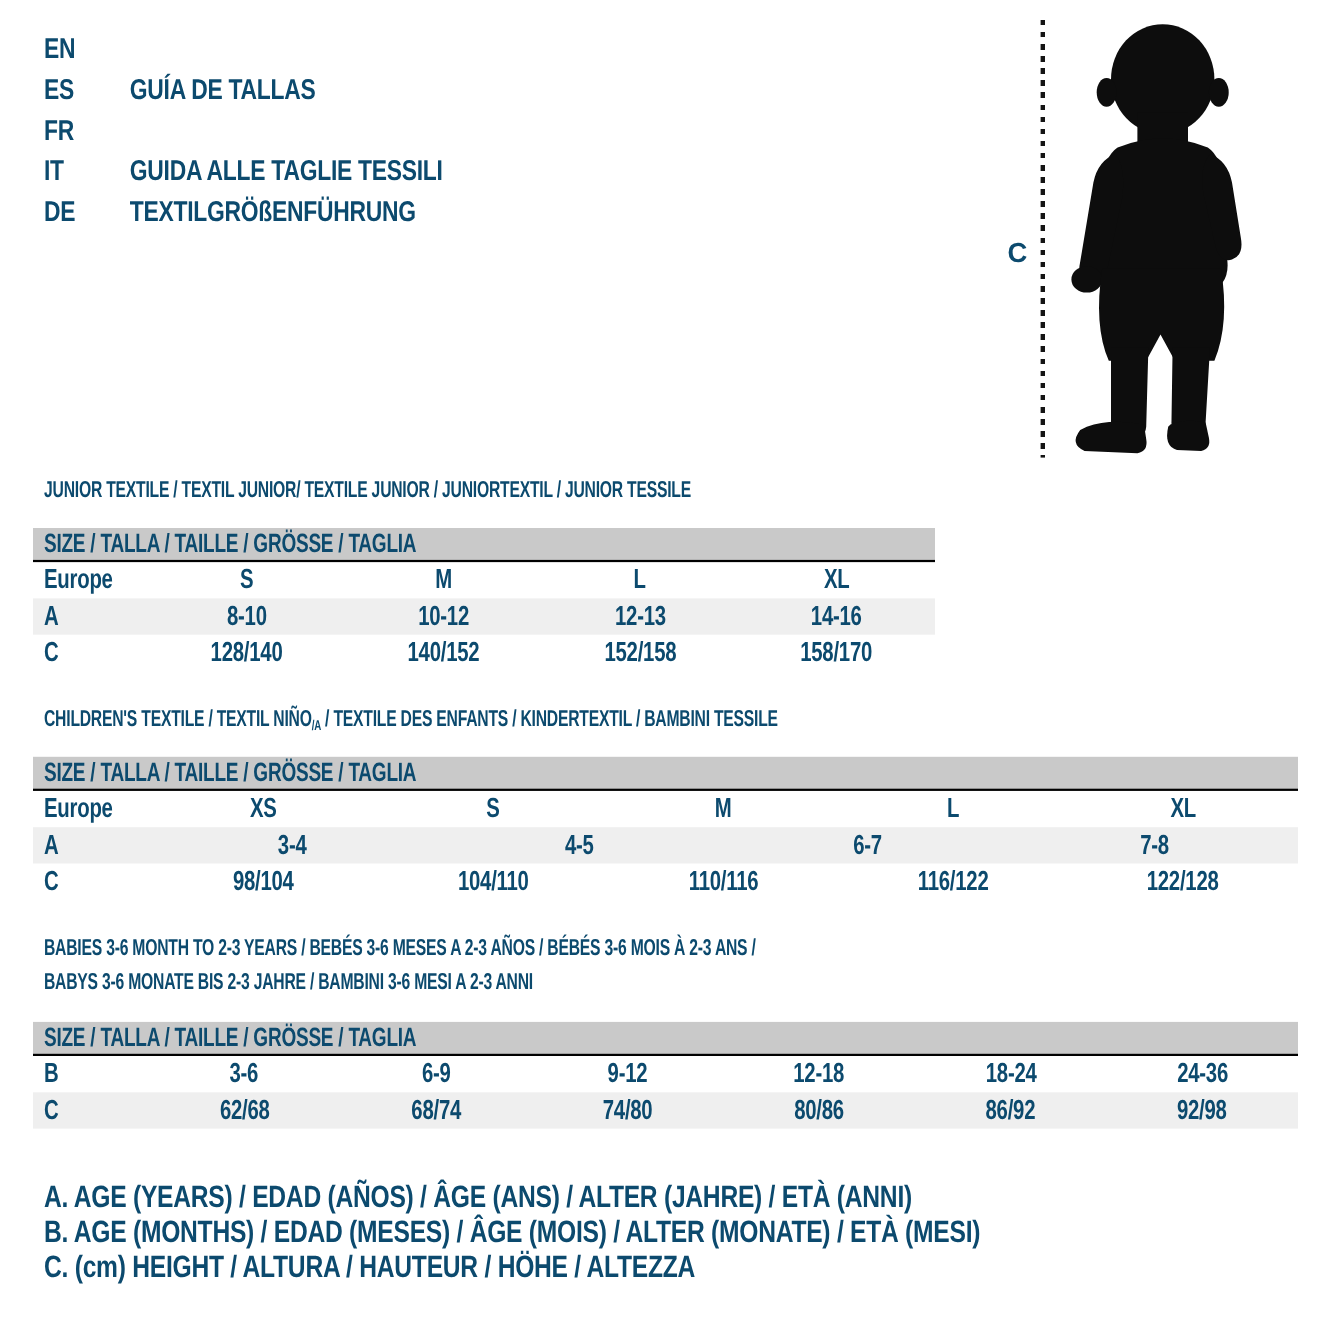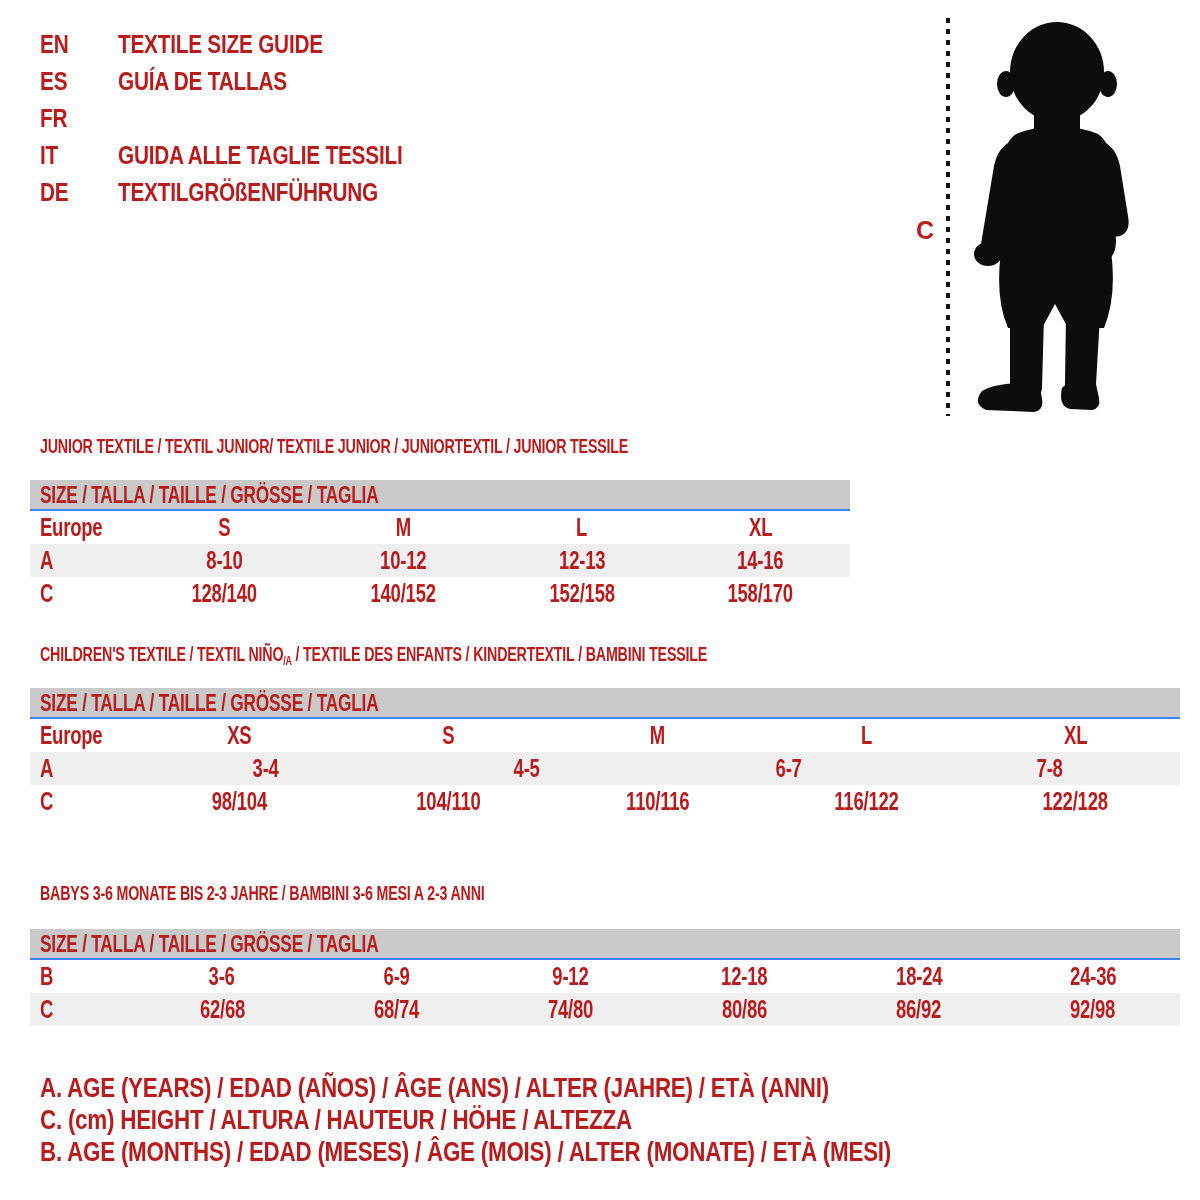--- a/index.html
+++ b/index.html
@@ -1,18 +1,18 @@
 <!DOCTYPE html>
 <html><head>
 <meta charset="utf-8">
 <style>
   html,body{margin:0;padding:0;background:#ffffff;}
   .page{
     position:relative;width:1200px;height:1200px;background:#ffffff;overflow:hidden;
-    font-family:"Liberation Sans", sans-serif;font-weight:bold;color:#b91c1c;
+    font-family:"Liberation Sans", sans-serif;font-weight:bold;color:#0c4a6e;
     -webkit-font-smoothing:antialiased;
   }
   
   .sx{display:inline-block;white-space:nowrap;transform:scaleX(0.74);transform-origin:50% 50%;letter-spacing:-0.3px;}
   .sx.left{transform-origin:0 50%;}
 
   
   .lang-list{position:absolute;left:40px;top:26px;}
   .lang-row{display:flex;height:37px;align-items:center;font-size:26px;}
   .lang-code{width:78px;}
@@ -24,21 +24,21 @@
   .figure-c-label{position:absolute;left:912px;top:216px;width:26px;text-align:center;font-size:25px;}
   .silhouette{position:absolute;left:958px;top:16px;}
 
   
   .heading{position:absolute;left:40px;font-size:21px;line-height:28px;}
   .heading .sx{transform:scaleX(0.68);transform-origin:0 50%;}
   .heading .sub{font-size:0.62em;vertical-align:-0.28em;}
 
   
   .size-table{position:absolute;}
-  .t-header{background:#c9c9c9;border-bottom:2px solid #3b82f6;height:31px;display:flex;align-items:center;
+  .t-header{background:#c9c9c9;border-bottom:2px solid #000000;height:31px;display:flex;align-items:center;
     padding-left:10px;box-sizing:border-box;font-size:24px;}
   .t-header .sx{transform:scaleX(0.72);transform-origin:0 50%;}
   .t-row{display:flex;height:33px;align-items:center;font-size:25px;}
   .t-row.alt{background:#efefef;}
   .cell{box-sizing:border-box;}
   .cell.label{width:105px;padding-left:10px;text-align:left;}
   .cell.data{flex:1;text-align:center;}
 
   
   .legend{position:absolute;left:40px;top:1072px;}
@@ -46,21 +46,20 @@
   .legend-line .sx{transform:scaleX(0.8);transform-origin:0 50%;}
 </style>
 </head>
 <body>
 
 <div class="page">
 
   <div class="lang-list">
     <div class="lang-row">
       <div class="lang-code"><span class="sx left">EN</span></div>
-      <div class="lang-title"><span class="sx left">TEXTILE SIZE GUIDE</span></div>
     </div>
     <div class="lang-row">
       <div class="lang-code"><span class="sx left">ES</span></div>
       <div class="lang-title"><span class="sx left">GUÍA DE TALLAS</span></div>
     </div>
     <div class="lang-row">
       <div class="lang-code"><span class="sx left">FR</span></div>
     </div>
     <div class="lang-row">
       <div class="lang-code"><span class="sx left">IT</span></div>
@@ -147,20 +146,23 @@
     <div class="t-row">
       <div class="cell label"><span class="sx left">C</span></div>
       <div class="cell data"><span class="sx">98/104</span></div>
       <div class="cell data"><span class="sx">104/110</span></div>
       <div class="cell data"><span class="sx">110/116</span></div>
       <div class="cell data"><span class="sx">116/122</span></div>
       <div class="cell data"><span class="sx">122/128</span></div>
     </div>
   </div>
 
+  <div class="heading" style="top:848px;">
+    <span class="sx">BABIES 3-6 MONTH TO 2-3 YEARS / BEBÉS 3-6 MESES A 2-3 AÑOS / BÉBÉS 3-6 MOIS À 2-3 ANS /</span>
+  </div>
   <div class="heading" style="top:879px;text-align:right;">
     <span class="sx">BABYS 3-6 MONATE BIS 2-3 JAHRE / BAMBINI 3-6 MESI A 2-3 ANNI</span>
   </div>
   <div class="size-table" style="left:30px;top:929px;width:1150px;">
     <div class="t-header">
       <span class="sx">SIZE / TALLA / TAILLE / GRÖSSE / TAGLIA</span>
     </div>
     <div class="t-row">
       <div class="cell label"><span class="sx left">B</span></div>
       <div class="cell data"><span class="sx">3-6</span></div>
@@ -179,20 +181,20 @@
       <div class="cell data"><span class="sx">86/92</span></div>
       <div class="cell data"><span class="sx">92/98</span></div>
     </div>
   </div>
 
   <div class="legend">
     <div class="legend-line">
         <span class="sx">A. AGE (YEARS) / EDAD (AÑOS) / ÂGE (ANS) / ALTER (JAHRE) / ETÀ (ANNI)</span>
       </div>
     <div class="legend-line">
+        <span class="sx">B. AGE (MONTHS) / EDAD (MESES) / ÂGE (MOIS) / ALTER (MONATE) / ETÀ (MESI)</span>
+      </div>
+    <div class="legend-line">
         <span class="sx">C. (cm) HEIGHT / ALTURA / HAUTEUR / HÖHE / ALTEZZA</span>
       </div>
-    <div class="legend-line">
-        <span class="sx">B. AGE (MONTHS) / EDAD (MESES) / ÂGE (MOIS) / ALTER (MONATE) / ETÀ (MESI)</span>
-      </div>
   </div>
 
 </div>
 
 </body></html>

